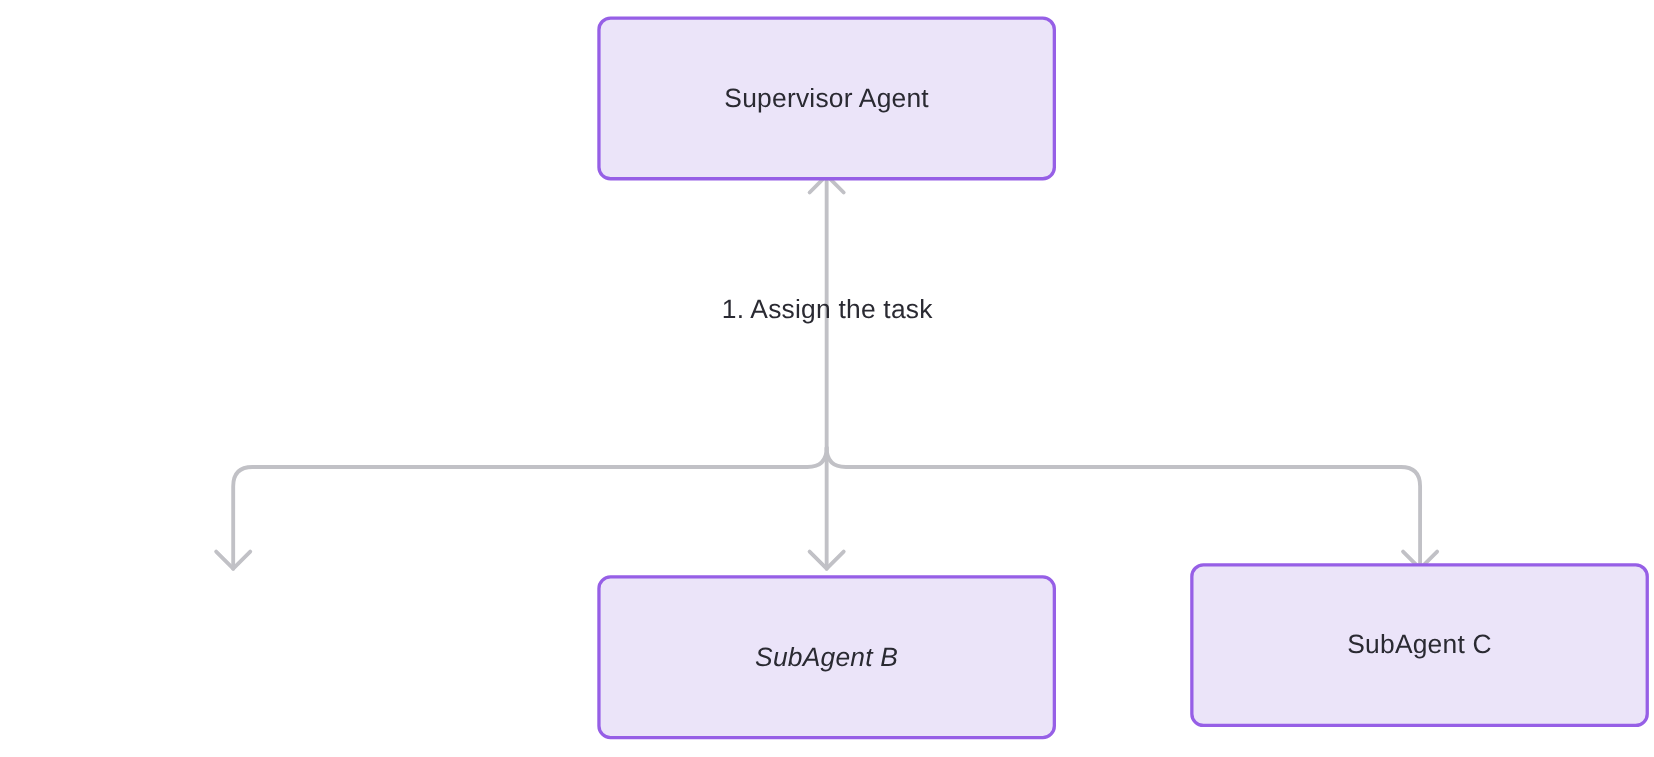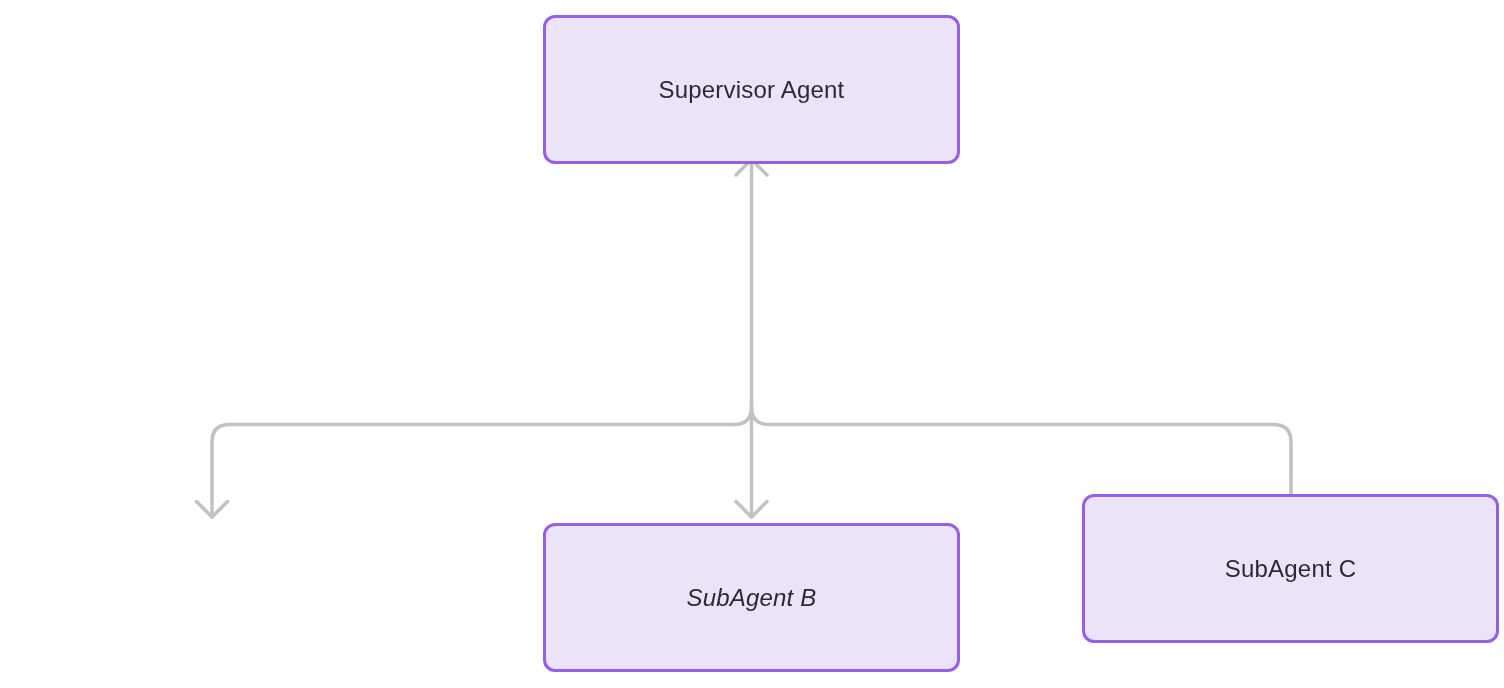--- a/index.html
+++ b/index.html
@@ -45,21 +45,21 @@
   }
   .node-label {
     font-size: 24px;
     color: var(--text);
     letter-spacing: 0.2px;
     white-space: nowrap;
   }
   #node-supervisor { left: 543px; top: 3px; margin-top: 12px; }
   #node-subagent-a { left: 5px;    top: 523px; }
   #node-subagent-b { left: 543px;  top: 523px; font-style: italic; }
-  #node-subagent-c { left: 1082px; top: 494px; }
+  #node-subagent-c { left: 1082px; top: 512px; }
   .edge-label {
     position: absolute;
     left: 0; right: 0;
     top: 262px;
     text-align: center;
     font-size: 24px;
     line-height: 40px;
     color: var(--text);
     letter-spacing: 0.2px;
     pointer-events: none;
@@ -92,15 +92,16 @@
 
   <div class="node" id="node-subagent-b">
     <span class="node-label">SubAgent B</span>
   </div>
 
   <div class="node" id="node-subagent-c">
     <span class="node-label">SubAgent C</span>
   </div>
 
   <div class="edge-label">
+    <div>1. Assign the task</div>
   </div>
 
 </div>
 
 </body></html>

